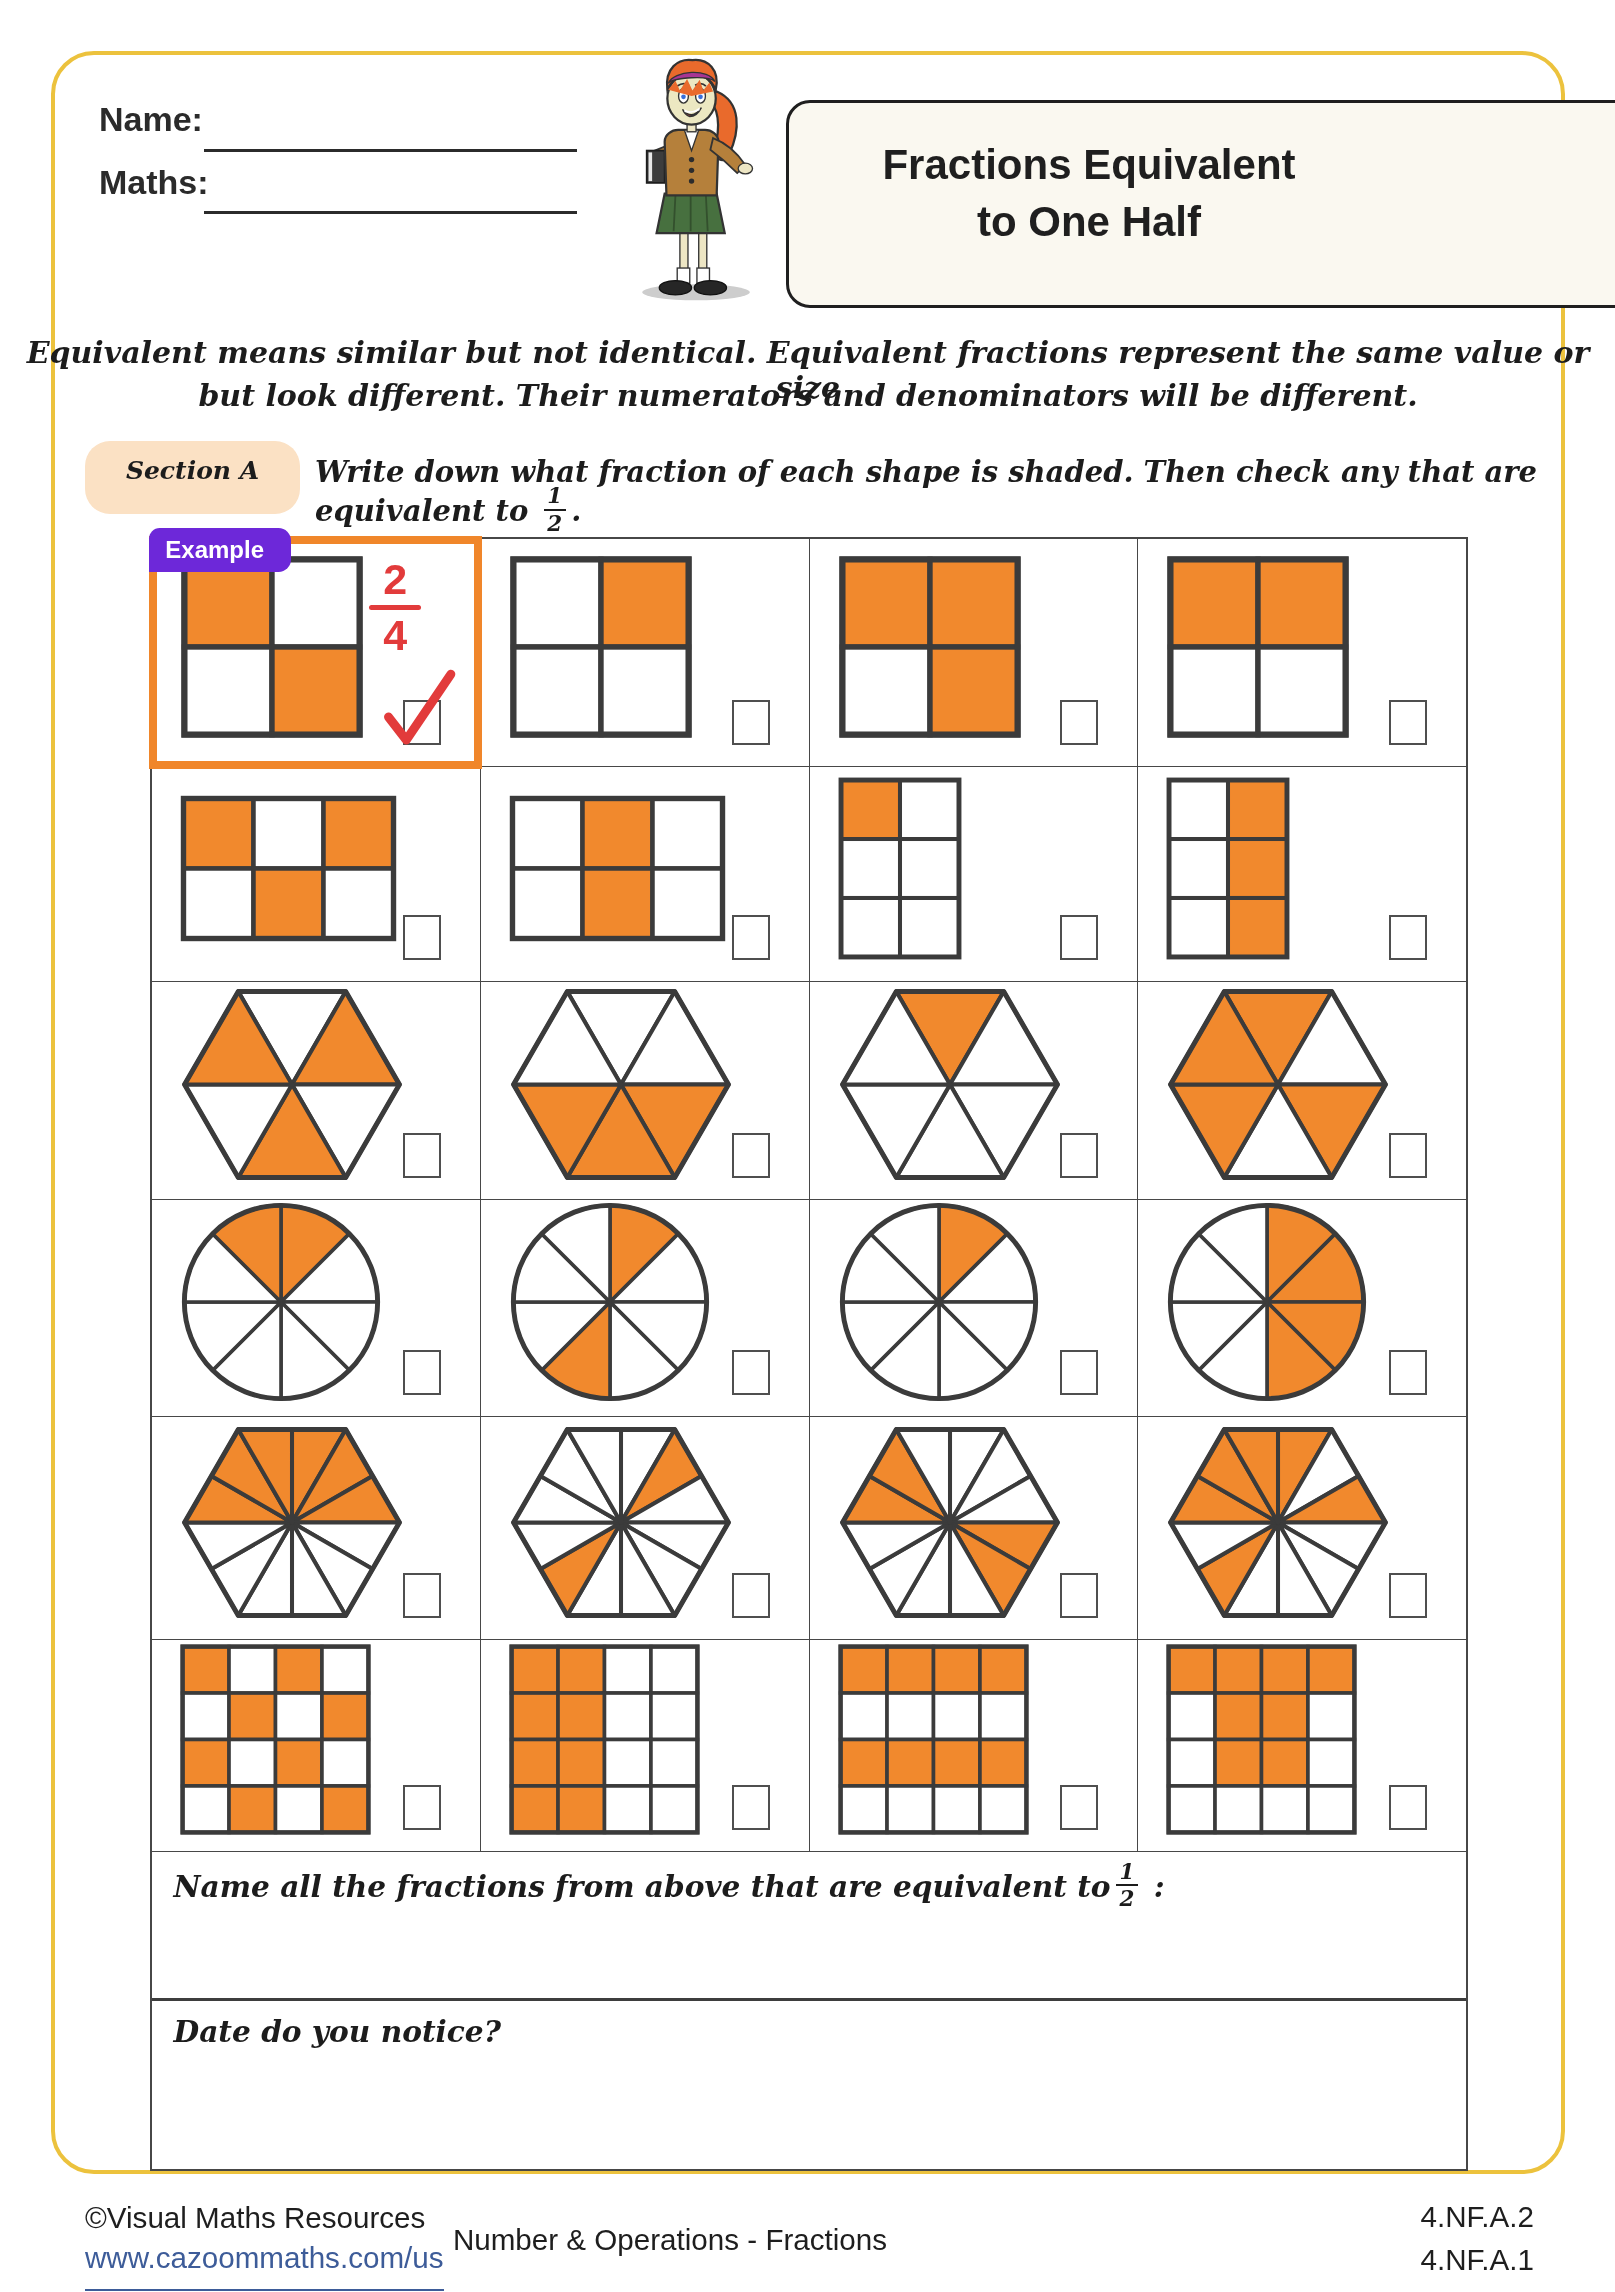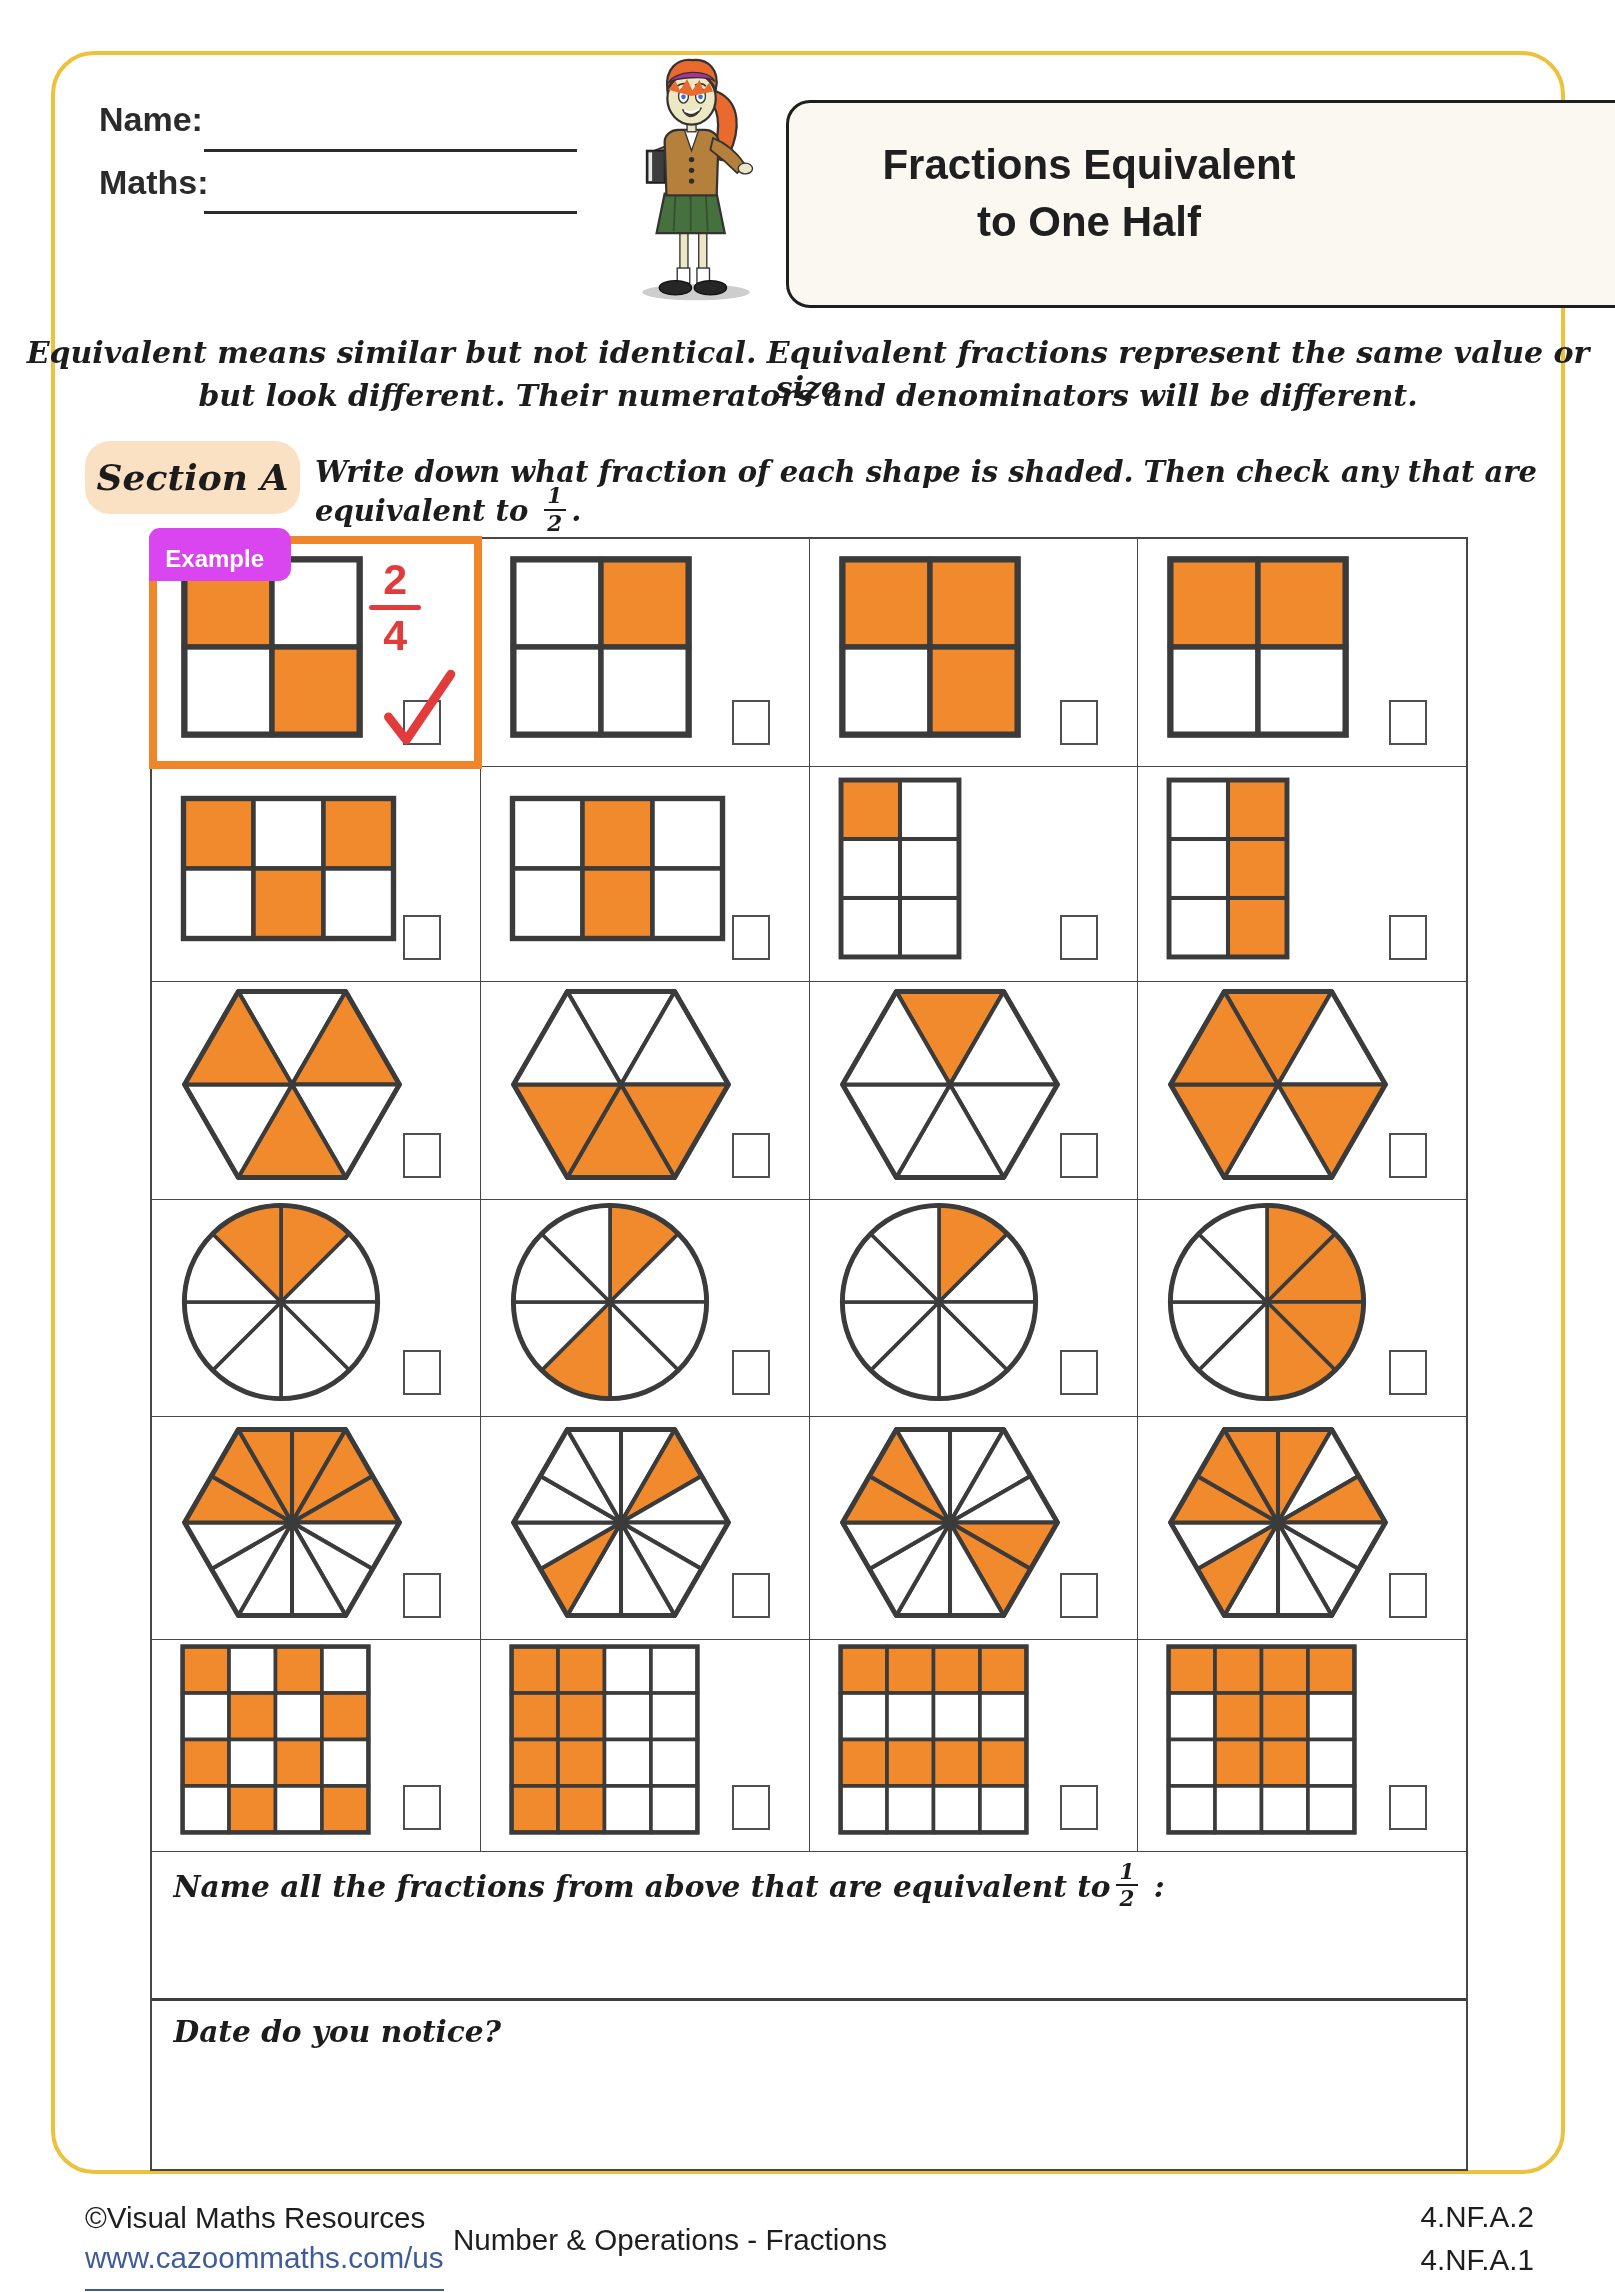--- a/index.html
+++ b/index.html
@@ -16,39 +16,39 @@
              font-size:42px;font-weight:bold;color:#1f1f1f;line-height:1.35;}
   .logo{position:absolute;right:23px;top:23px;width:125px;text-align:center;}
   .logo-word{font-family:"DejaVu Serif",serif;font-weight:bold;font-size:26px;color:#141414;margin-top:1.8px;}
   .intro{position:absolute;width:100%;text-align:center;
          font-family:"DejaVu Serif",serif;font-style:italic;font-weight:600;
          font-size:30px;color:#1c1c1c;}
   .section-pill{position:absolute;left:85px;top:441px;width:215px;height:73px;
                 background:#FBE1C4;border-radius:25px;}
   .section-label{position:absolute;left:0;top:15px;width:100%;text-align:center;
                  font-family:"DejaVu Serif",serif;font-style:italic;font-weight:bold;
-                 font-size:36px;color:#1c1c1c;}
+                 font-size:25px;color:#1c1c1c;}
   .instruction{position:absolute;left:315px;top:455px;
                font-family:"DejaVu Serif",serif;font-style:italic;font-weight:600;
                font-size:29px;color:#1c1c1c;}
   .frac{display:inline-flex;flex-direction:column;vertical-align:middle;
         line-height:1;text-align:center;margin:0 5.4px;position:relative;top:-3.6px;}
   .frac .fn{border-bottom:2.7px solid #1c1c1c;padding:0 3.6px 1.8px 3.6px;font-size:21.5px;}
   .frac .fd{padding-top:1.8px;font-size:21.5px;}
   .grid{position:absolute;left:150px;top:537px;width:1318px;
         border:2.7px solid #474747;box-sizing:border-box;background:#ffffff;}
   .grow{display:flex;border-bottom:1.8px solid #474747;box-sizing:border-box;}
   .gcell{position:relative;flex:1;border-right:1.8px solid #474747;box-sizing:border-box;
          display:flex;align-items:center;padding-left:27px;padding-bottom:9px;}
   .gcell:last-child{border-right:none;}
   .cbox{position:absolute;right:39px;bottom:21.5px;width:38px;height:45px;
         border:2.7px solid #4f4f4f;background:#ffffff;box-sizing:border-box;}
   .ex-outline{position:absolute;inset:-2.7px;border:8px solid #F0862A;z-index:3;pointer-events:none;}
-  .ex-tab{position:absolute;left:-2.7px;top:-10.7px;z-index:4;background:#d946ef;color:#ffffff;
-          font-weight:bold;font-size:24px;padding:17px 27px 8px 16px;
+  .ex-tab{position:absolute;left:-2.7px;top:-10.7px;z-index:4;background:#6d28d9;color:#ffffff;
+          font-weight:bold;font-size:24px;padding:8px 27px 8px 16px;
           border-radius:10.7px 12.5px 12.5px 0;}
   .ex-frac{position:absolute;right:47px;top:18px;width:75px;text-align:center;z-index:2;
            color:#E23B3B;font-weight:bold;font-size:43px;line-height:1.05;}
   .ex-frac .bar{height:5.4px;background:#E23B3B;width:52px;margin:2.7px auto;border-radius:2.7px;}
   .ex-check{position:absolute;right:21.5px;bottom:12.5px;z-index:5;}
   .qrow{position:relative;border-bottom:3.6px solid #3d3d3d;box-sizing:border-box;
         padding:12.5px 21.5px;font-family:"DejaVu Serif",serif;font-style:italic;
         font-weight:bold;font-size:29.6px;color:#1c1c1c;}
   .qrow:last-child{border-bottom:none;}
   .footer-text{font-size:29.6px;color:#1e1e1e;}

